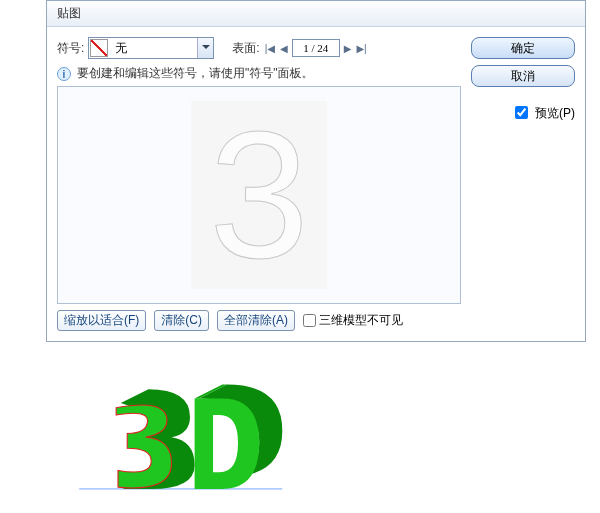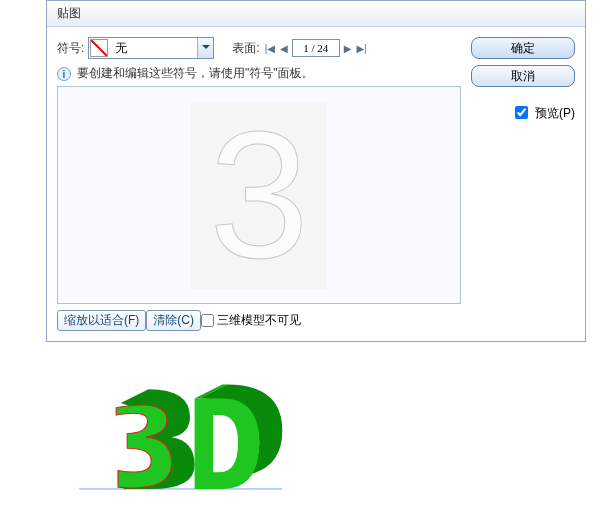--- a/index.html
+++ b/index.html
@@ -134,20 +134,21 @@
     color: #fcfcfc;
     -webkit-text-stroke: 1px #c8c8c8;
     font-family: Arial, sans-serif;
     font-weight: 500;
     background: #f6f6f6;
     padding: 4px 18px;
   }
   .bottom-row {
     display: flex;
     align-items: center;
+    gap: 8px;
     flex-wrap: wrap;
   }
   .linkbtn {
     border: 1px solid #7a93b0;
     background: linear-gradient(#fdfefe,#eaf0fa);
     padding: 1px 6px;
     border-radius: 3px;
     color: #15457c;
     cursor: pointer;
   }
@@ -210,20 +211,21 @@
       <div class="info-row">
         <div class="info-icon">i</div>
         <span>要创建和编辑这些符号，请使用"符号"面板。</span>
       </div>
       <div class="preview">
         <div class="glyph3">3</div>
       </div>
       <div class="bottom-row">
         <span class="linkbtn">缩放以适合(F)</span>
         <span class="linkbtn">清除(C)</span>
+        <span class="linkbtn">全部清除(A)</span>
         <label class="chk">
           <input type="checkbox" style="">
           <span>三维模型不可见</span>
         </label>
       </div>
     </div>
     <div class="side">
       <button class="btn btn-primary">确定</button>
       <button class="btn">取消</button>
       <label class="preview-chk">

